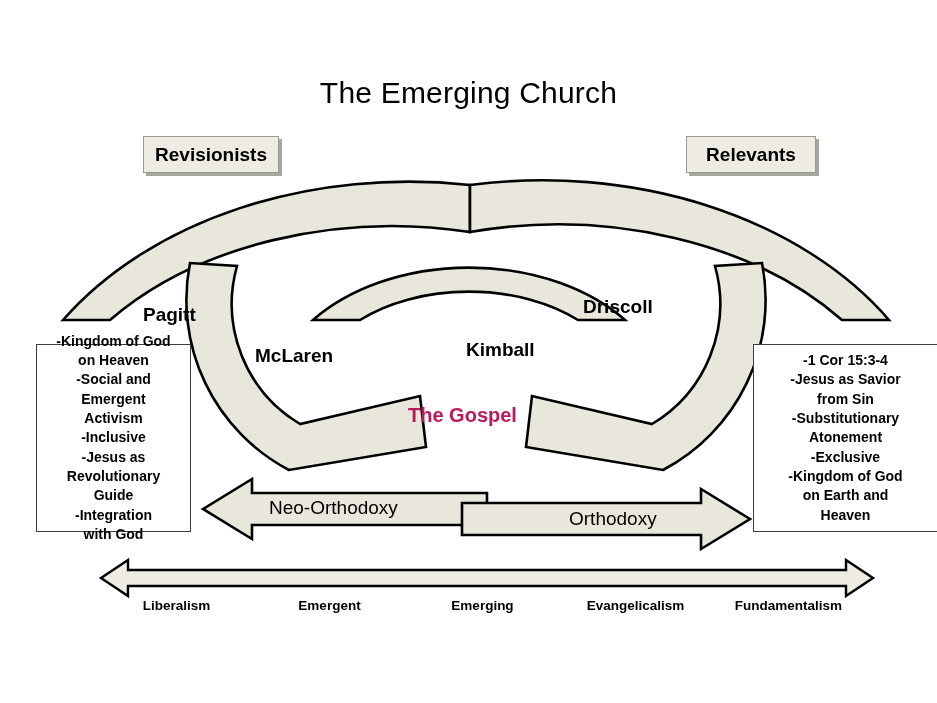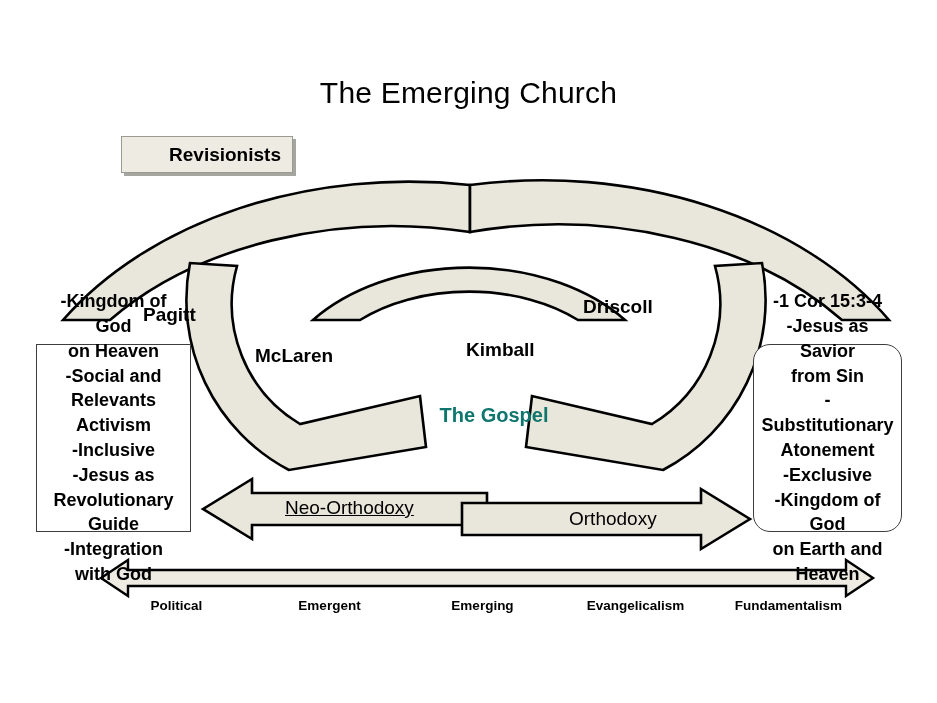--- a/index.html
+++ b/index.html
@@ -67,42 +67,42 @@
     background: #EDEBE2;
     border: 1px solid #9a9a92;
     box-shadow: 3px 3px 0 #a6a6a0;
     display: flex;
     align-items: center;
     justify-content: center;
     font-size: 19px;
     font-weight: bold;
     color: #000;
   }
-  #chip-revisionists { left: 121px; top: 136px; width: 134px; height: 35px; padding-left: 36px; }
+  #chip-revisionists { left: 143px; top: 136px; width: 134px; height: 35px; }
   #chip-relevants    { left: 686px; top: 136px; width: 128px; height: 35px; }
 
   
   .infobox {
     position: absolute;
     background: #ffffff;
     border: 1px solid #3d3d3d;
     display: flex;
     flex-direction: column;
     align-items: center;
     justify-content: center;
-    font-size: 18px;
+    font-size: 14px;
     font-weight: bold;
     line-height: 1.38;
     text-align: center;
     color: #000;
     padding: 2px 12px;
     box-sizing: border-box;
   }
   #infobox-left  { left: 36px;  top: 344px; width: 155px; height: 188px; }
-  #infobox-right { left: 753px; top: 344px; width: 149px; height: 188px; border-radius: 17px; }
+  #infobox-right { left: 753px; top: 344px; width: 185px; height: 188px; }
   .infobox .line { display: block; }
 
   
   .arc-label {
     position: absolute;
     font-size: 19px;
     font-weight: bold;
     color: #000;
     white-space: nowrap;
   }
@@ -110,36 +110,36 @@
   #label-mclaren  { left: 255px; top: 345px; }
   #label-kimball  { left: 466px; top: 339px; }
   #label-driscoll { left: 583px; top: 296px; text-align: center; }
 
   
   #gospel-block {
     position: absolute;
     left: 408px;
     top: 402px;
     width: 172px;
-    text-align: center;
+    text-align: left;
     font-size: 20px;
     font-weight: bold;
-    color: #0f766e;
+    color: #be185d;
     line-height: 1.30;
   }
 
   
   .bar-label {
     position: absolute;
     font-size: 19px;
     font-weight: 400;
     color: #000;
     white-space: nowrap;
   }
-  #label-neo-orthodoxy { left: 285px; top: 497px; text-decoration: underline; }
+  #label-neo-orthodoxy { left: 269px; top: 497px; }
   #label-orthodoxy     { left: 569px; top: 508px; }
 
   
   #spectrum-labels {
     position: absolute;
     left: 100px;
     top: 598px;
     width: 765px;
     display: flex;
     font-size: 13.5px;
@@ -224,34 +224,37 @@
              Z"></path>
 
   </svg>
 
   <div class="txt" id="page-title">The Emerging Church</div>
 
   <div class="chip" id="chip-revisionists">
     <span>Revisionists</span>
   </div>
 
+  <div class="chip" id="chip-relevants">
+    <span>Relevants</span>
+  </div>
 
   <div class="arc-label" id="label-pagitt">Pagitt</div>
   <div class="arc-label" id="label-mclaren">McLaren</div>
   <div class="arc-label" id="label-kimball">Kimball</div>
   <div class="arc-label" id="label-driscoll">Driscoll</div>
 
   <div id="gospel-block">
     <div>The Gospel</div>
   </div>
 
   <div class="infobox" id="infobox-left">
       <div class="line">-Kingdom of God</div>
       <div class="line">on Heaven</div>
-      <div class="line">-Social and Relevants</div>
+      <div class="line">-Social and Emergent</div>
       <div class="line">Activism</div>
       <div class="line">-Inclusive</div>
       <div class="line">-Jesus as</div>
       <div class="line">Revolutionary Guide</div>
       <div class="line">-Integration</div>
       <div class="line">with God</div>
     </div>
   <div class="infobox" id="infobox-right">
       <div class="line">-1 Cor 15:3-4</div>
       <div class="line">-Jesus as Savior</div>
@@ -261,20 +264,20 @@
       <div class="line">-Exclusive</div>
       <div class="line">-Kingdom of God</div>
       <div class="line">on Earth and</div>
       <div class="line">Heaven</div>
     </div>
 
   <div class="bar-label" id="label-neo-orthodoxy">Neo-Orthodoxy</div>
   <div class="bar-label" id="label-orthodoxy">Orthodoxy</div>
 
   <div id="spectrum-labels">
-      <div class="tick">Political</div>
+      <div class="tick">Liberalism</div>
       <div class="tick">Emergent</div>
       <div class="tick">Emerging</div>
       <div class="tick">Evangelicalism</div>
       <div class="tick">Fundamentalism</div>
     </div>
 
 </div>
 
 </body></html>

